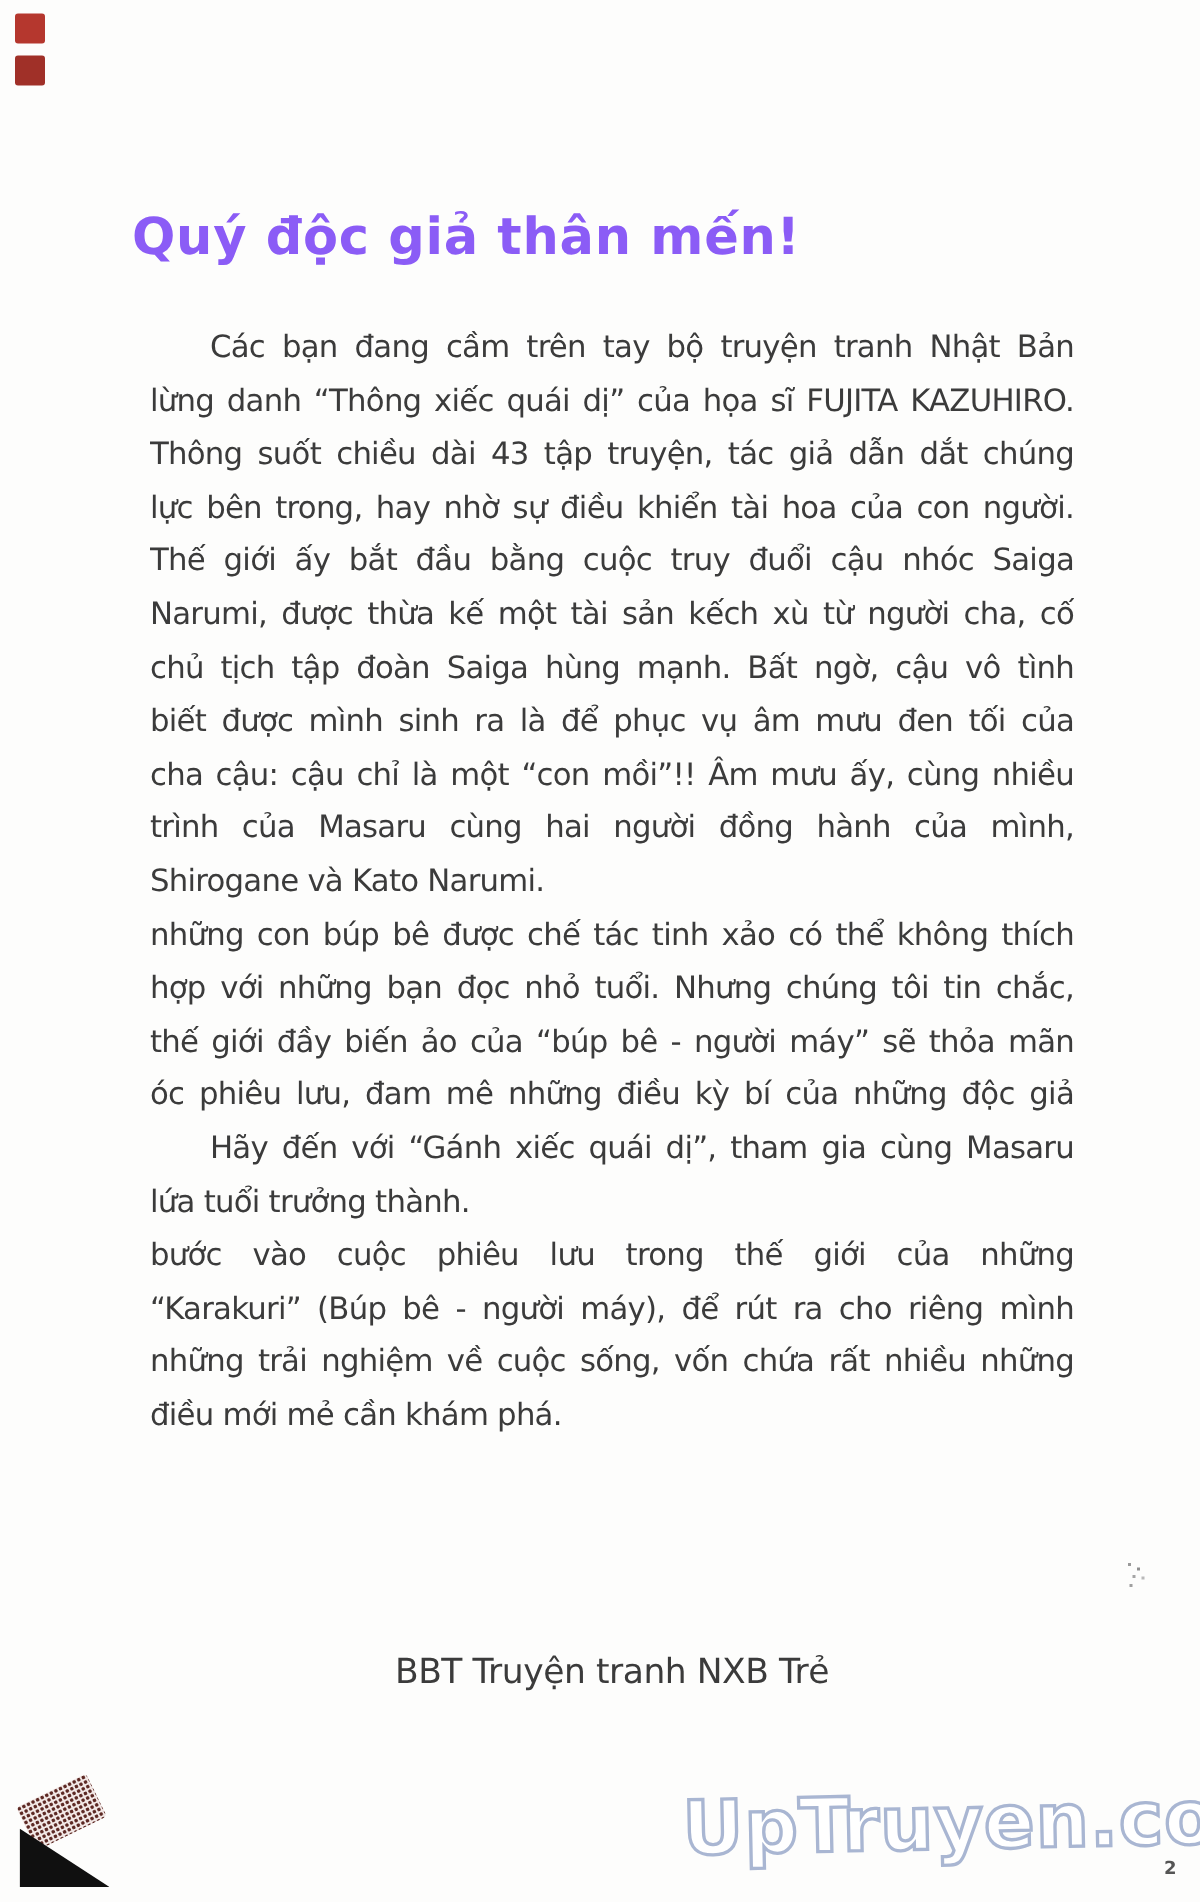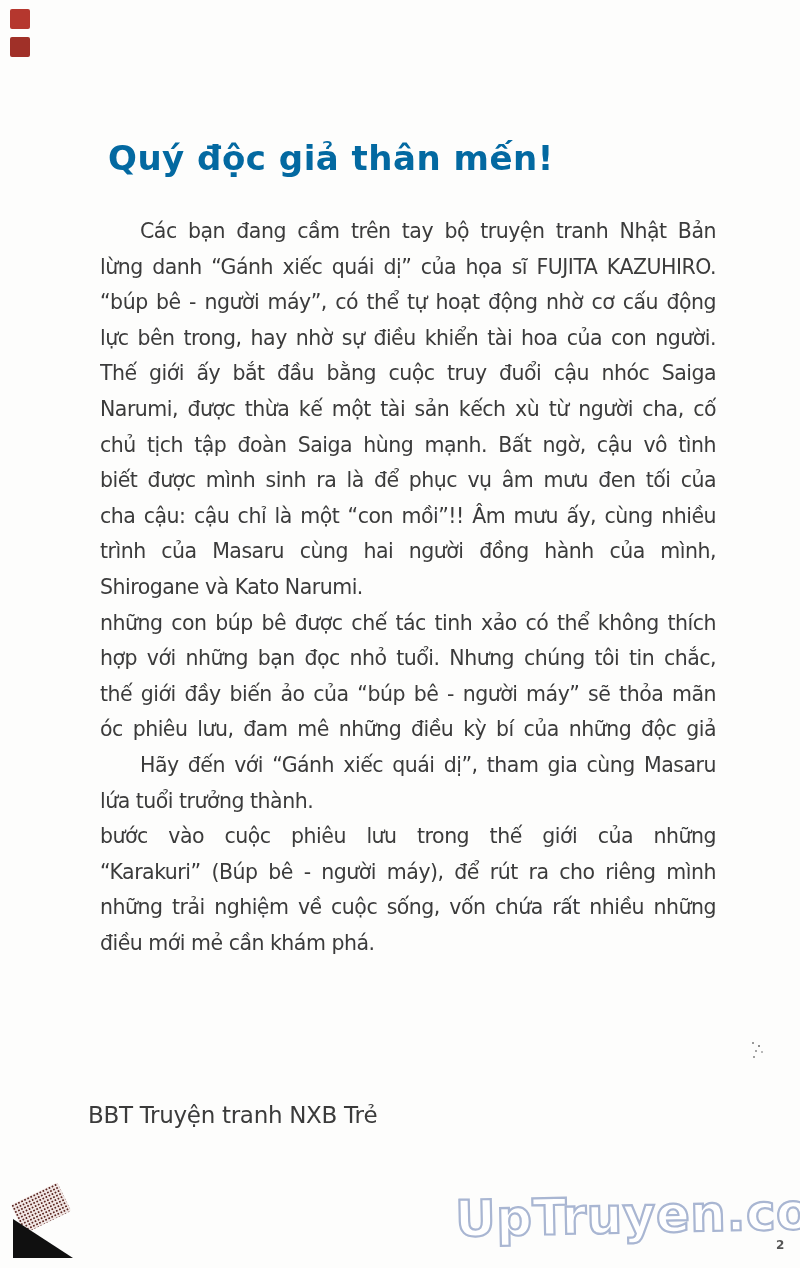--- a/index.html
+++ b/index.html
@@ -12,42 +12,42 @@
   }
   .page{position:absolute;inset:0;}
 
   
   .sq{position:absolute;left:10px;width:20px;height:20px;border-radius:2px;}
   .sq1{top:9px;background:#b5372e;}
   .sq2{top:37px;background:#a03028;}
 
   
   .title{
-    position:absolute;left:108px;top:138px;margin:0;
-    font-size:34px;font-weight:700;color:#0369a1;
+    position:absolute;left:88px;top:138px;margin:0;
+    font-size:34px;font-weight:700;color:#8b5cf6;
     letter-spacing:0.5px;white-space:nowrap;
   }
 
   
   .bodytext{
     position:absolute;left:100px;top:214px;width:616px;
     color:#3b3b3b;
   }
   .pline{
     font-size:20.5px;line-height:35.6px;height:35.6px;overflow:hidden;
     letter-spacing:-0.5px;
     text-align:justify;text-align-last:justify;
     white-space:normal;
   }
   .pline.para-end{text-align-last:left;}
   .pline.para-start{text-indent:40px;}
 
   .signature{
-    position:absolute;left:88px;top:1102px;width:616px;
-    font-size:23px;color:#3b3b3b;text-align:left;letter-spacing:-0.3px;
+    position:absolute;left:100px;top:1102px;width:616px;
+    font-size:23px;color:#3b3b3b;text-align:center;letter-spacing:-0.3px;
   }
 
   
   .scribble{
     position:absolute;left:752px;top:1042px;width:2px;height:2px;background:#9a9a9a;
     box-shadow:6px 3px 0 #8f8f8f,3px 8px 0 #a5a5a5,9px 9px 0 #b9b9b9,1px 14px 0 #a0a0a0;
   }
 
   
   .logo{position:absolute;left:12px;top:1186px;width:110px;height:76px;}
@@ -84,22 +84,22 @@
 
 <div class="page">
 
   <div class="sq sq1"></div>
   <div class="sq sq2"></div>
 
   <h1 class="title">Quý độc giả thân mến!</h1>
 
   <div class="bodytext" id="paragraphs">
       <div class="pline para-start">Các bạn đang cầm trên tay bộ truyện tranh Nhật Bản</div>
-      <div class="pline">lừng danh “Gánh xiếc quái dị” của họa sĩ FUJITA KAZUHIRO.</div>
-      <div class="pline">“búp bê - người máy”, có thể tự hoạt động nhờ cơ cấu động</div>
+      <div class="pline">lừng danh “Thông xiếc quái dị” của họa sĩ FUJITA KAZUHIRO.</div>
+      <div class="pline">Thông suốt chiều dài 43 tập truyện, tác giả dẫn dắt chúng</div>
       <div class="pline">lực bên trong, hay nhờ sự điều khiển tài hoa của con người.</div>
       <div class="pline">Thế giới ấy bắt đầu bằng cuộc truy đuổi cậu nhóc Saiga</div>
       <div class="pline">Narumi, được thừa kế một tài sản kếch xù từ người cha, cố</div>
       <div class="pline">chủ tịch tập đoàn Saiga hùng mạnh. Bất ngờ, cậu vô tình</div>
       <div class="pline">biết được mình sinh ra là để phục vụ âm mưu đen tối của</div>
       <div class="pline">cha cậu: cậu chỉ là một “con mồi”!! Âm mưu ấy, cùng nhiều</div>
       <div class="pline">trình của Masaru cùng hai người đồng hành của mình,</div>
       <div class="pline para-end">Shirogane và Kato Narumi.</div>
       <div class="pline">những con búp bê được chế tác tinh xảo có thể không thích</div>
       <div class="pline">hợp với những bạn đọc nhỏ tuổi. Nhưng chúng tôi tin chắc,</div>

